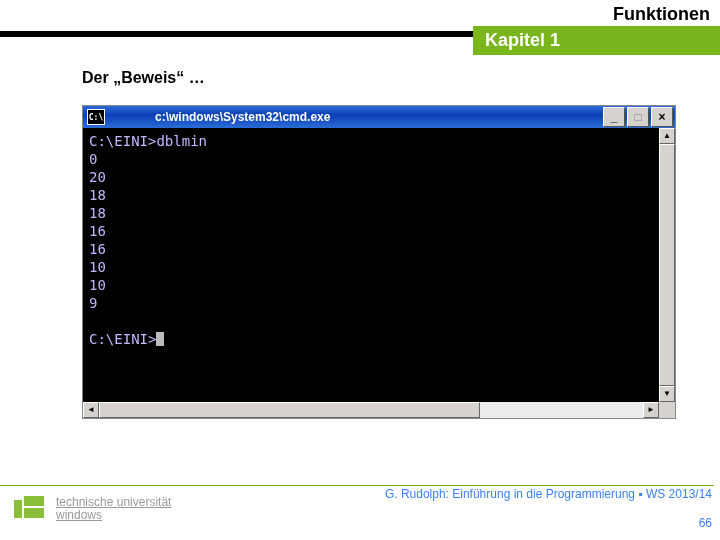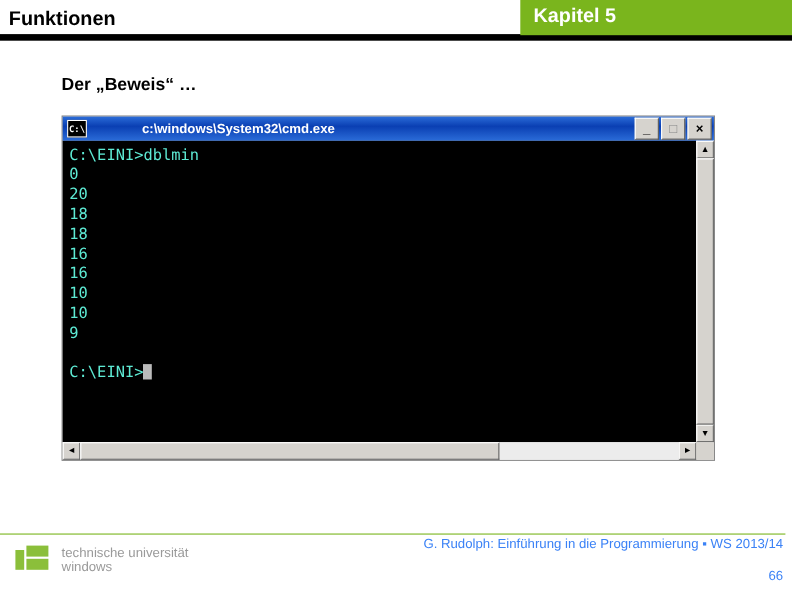--- a/index.html
+++ b/index.html
@@ -9,22 +9,23 @@
     height: 540px;
     font-family: Arial, Helvetica, sans-serif;
     background: #fff;
     overflow: hidden;
     position: relative;
   }
 
   
   .header-row {
     display: flex;
-    align-items: center;
+    align-items: flex-end;
     height: 32px;
+    flex-direction: column;
   }
   .header-left {
     flex: 1;
     background: #fff;
     font-weight: bold;
     font-size: 18px;
     padding: 4px 10px 0 8px;
     color: #000;
     border-bottom: 1px solid #fff;
   }
@@ -37,21 +38,21 @@
     padding: 4px 10px 4px 12px;
     height: 24px;
   }
   .black-strip {
     height: 6px;
     background: #000;
     margin-top: -1px;
   }
 
   .content {
-    padding: 32px 44px 0 56px;
+    padding: 32px 44px 0 82px;
   }
 
   .subtitle {
     font-weight: bold;
     font-size: 16px;
     margin-bottom: 18px;
   }
 
   
   .cmd-window {
@@ -110,21 +111,21 @@
     color: #888;
   }
 
   .term-area {
     display: flex;
     height: 274px;
   }
   .term-body {
     flex: 1;
     background: #000;
-    color: #5eead4;
+    color: #c4b5fd;
     font-family: "Lucida Console", "Consolas", monospace;
     font-size: 14px;
     line-height: 18px;
     padding: 4px 6px;
     white-space: pre;
     overflow: hidden;
   }
   .term-body .cursor {
     background: #bbb;
     color: #bbb;
@@ -241,39 +242,40 @@
   .tu-logo .b2 {
     position: absolute;
     left: 10px; top: 12px;
     width: 20px; height: 10px;
     background: #8bbf3a;
   }
   .uni-text {
     font-size: 12px;
     line-height: 13px;
     color: #9a9a9a;
+    text-decoration: underline;
   }
   .footer-right {
     flex: 1;
     text-align: right;
     padding-right: 8px;
     font-size: 12px;
     color: #3b82f6;
   }
   .footer-right .line2 {
     display: block;
     margin-top: 15px;
   }
 </style>
 </head>
 <body>
 
 <div class="header-row">
   <div class="header-left">Funktionen</div>
-  <div class="header-right">Kapitel 5</div>
+  <div class="header-right">Kapitel 1</div>
 </div>
 <div class="black-strip"></div>
 
 <div class="content">
   <div class="subtitle">Der „Beweis“ …</div>
 
   <div class="cmd-window">
     <div class="titlebar">
       <div class="icon">C:\</div>
       <div class="title-text">c:\windows\System32\cmd.exe</div>

